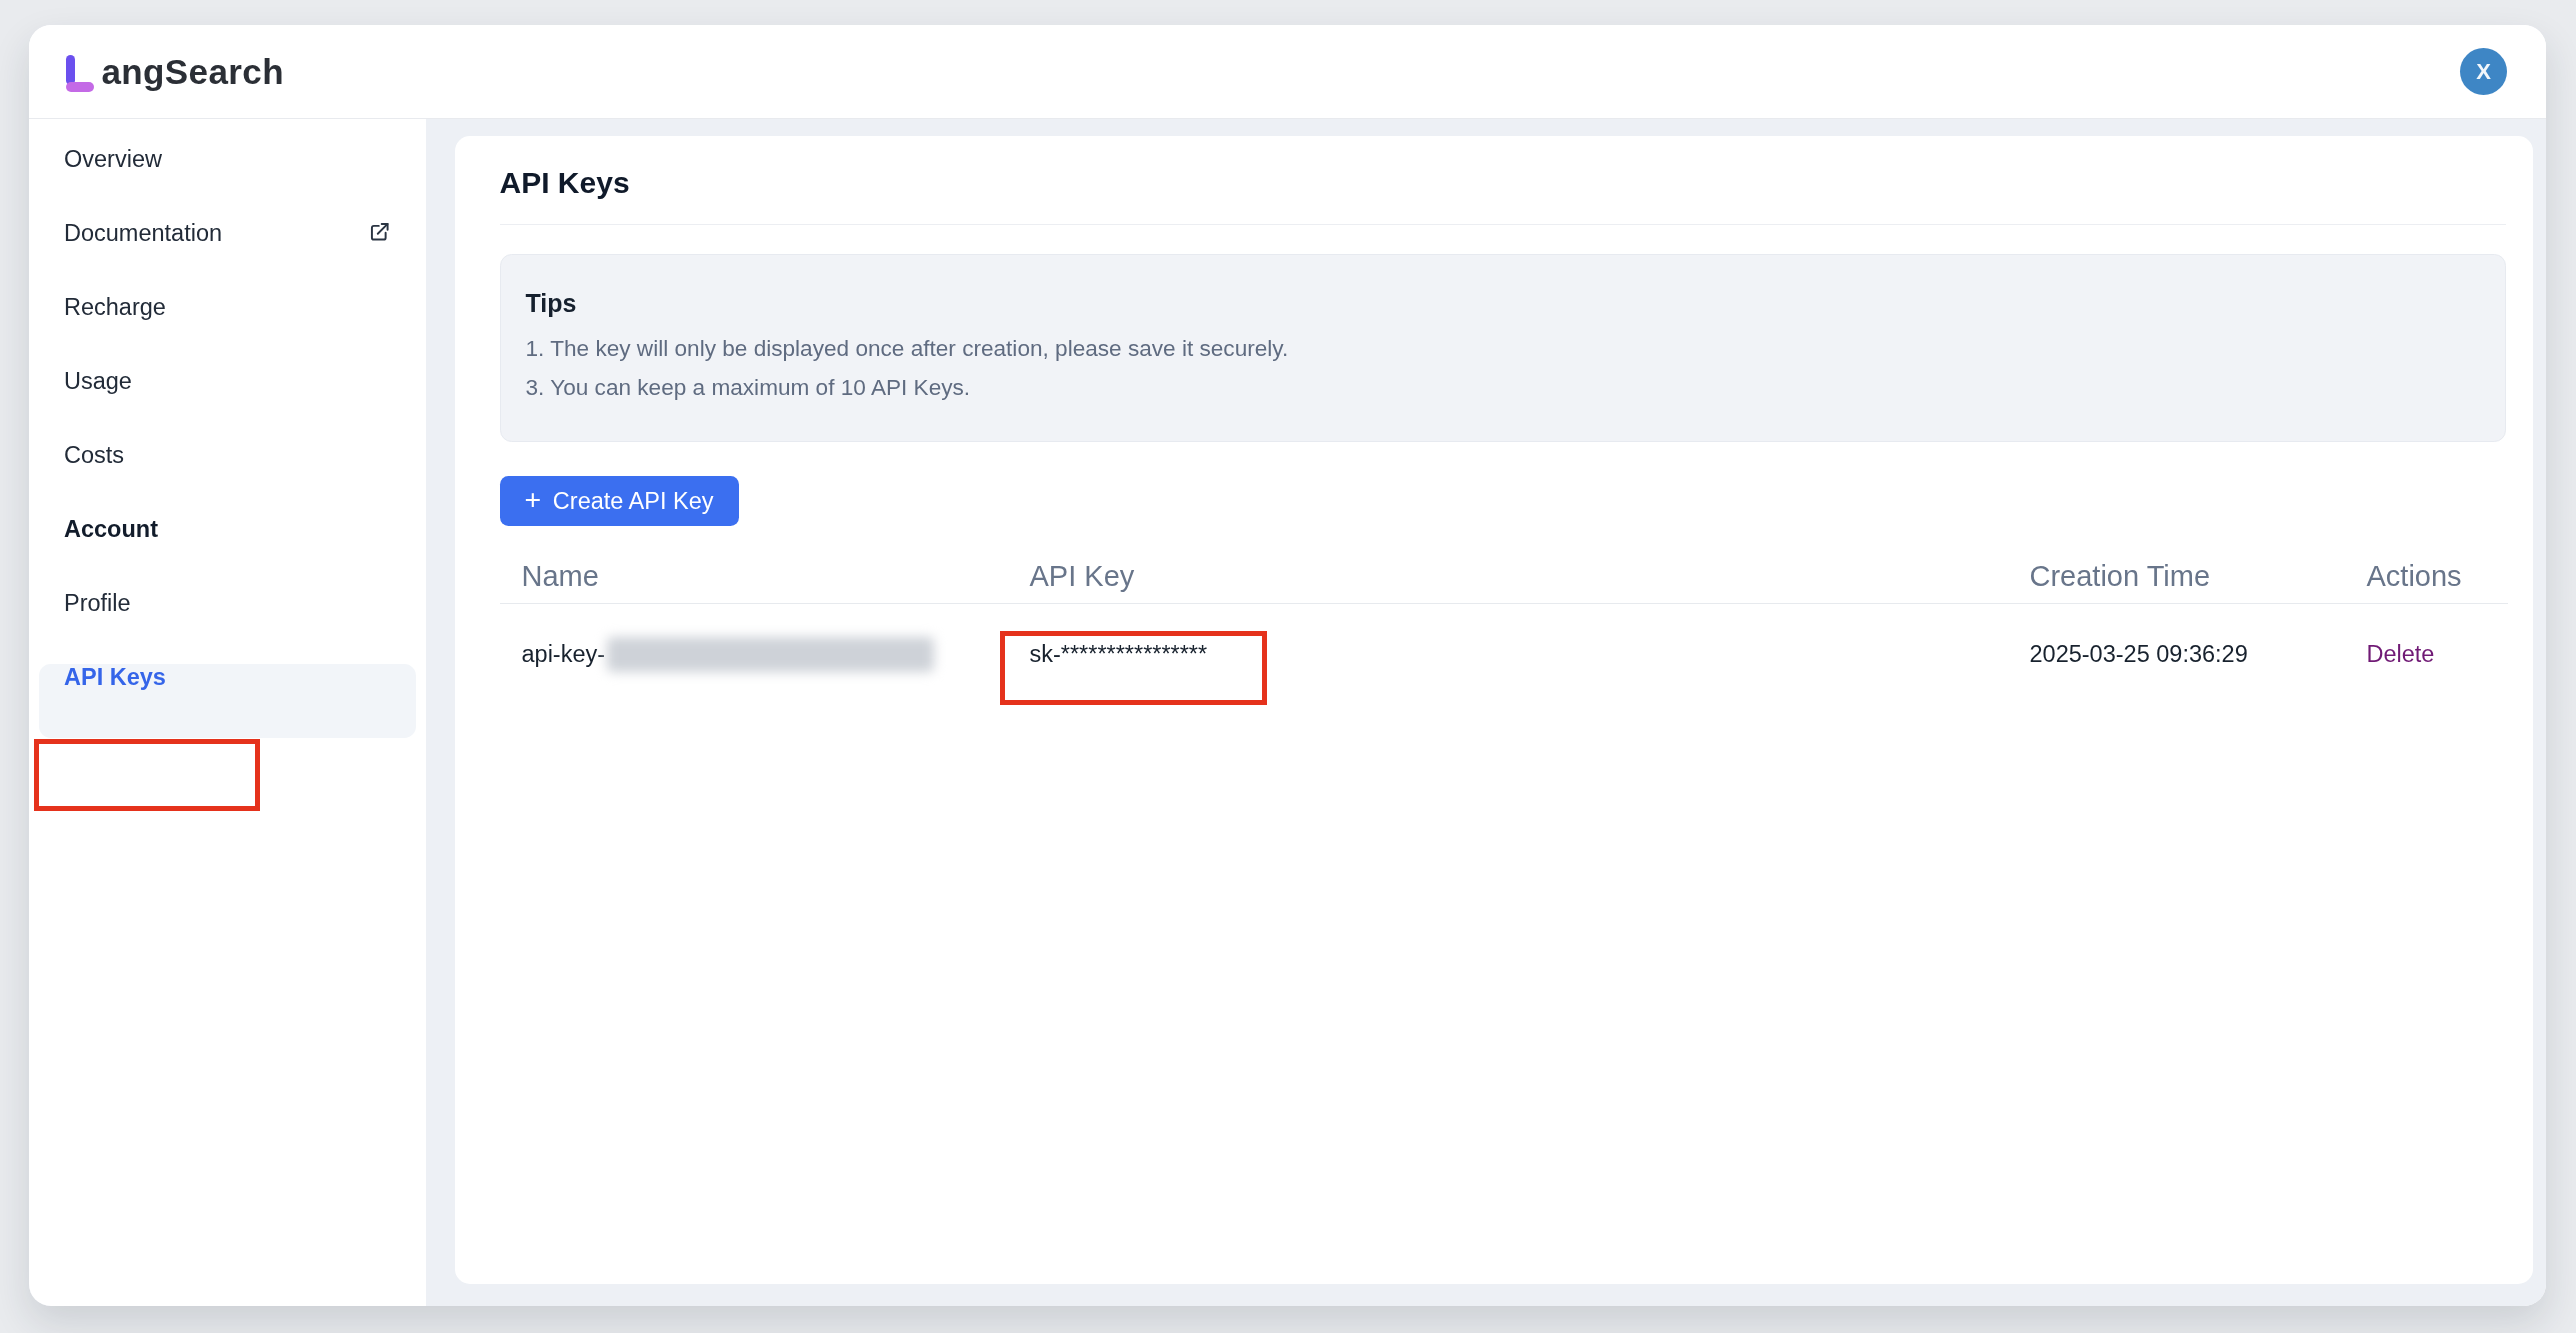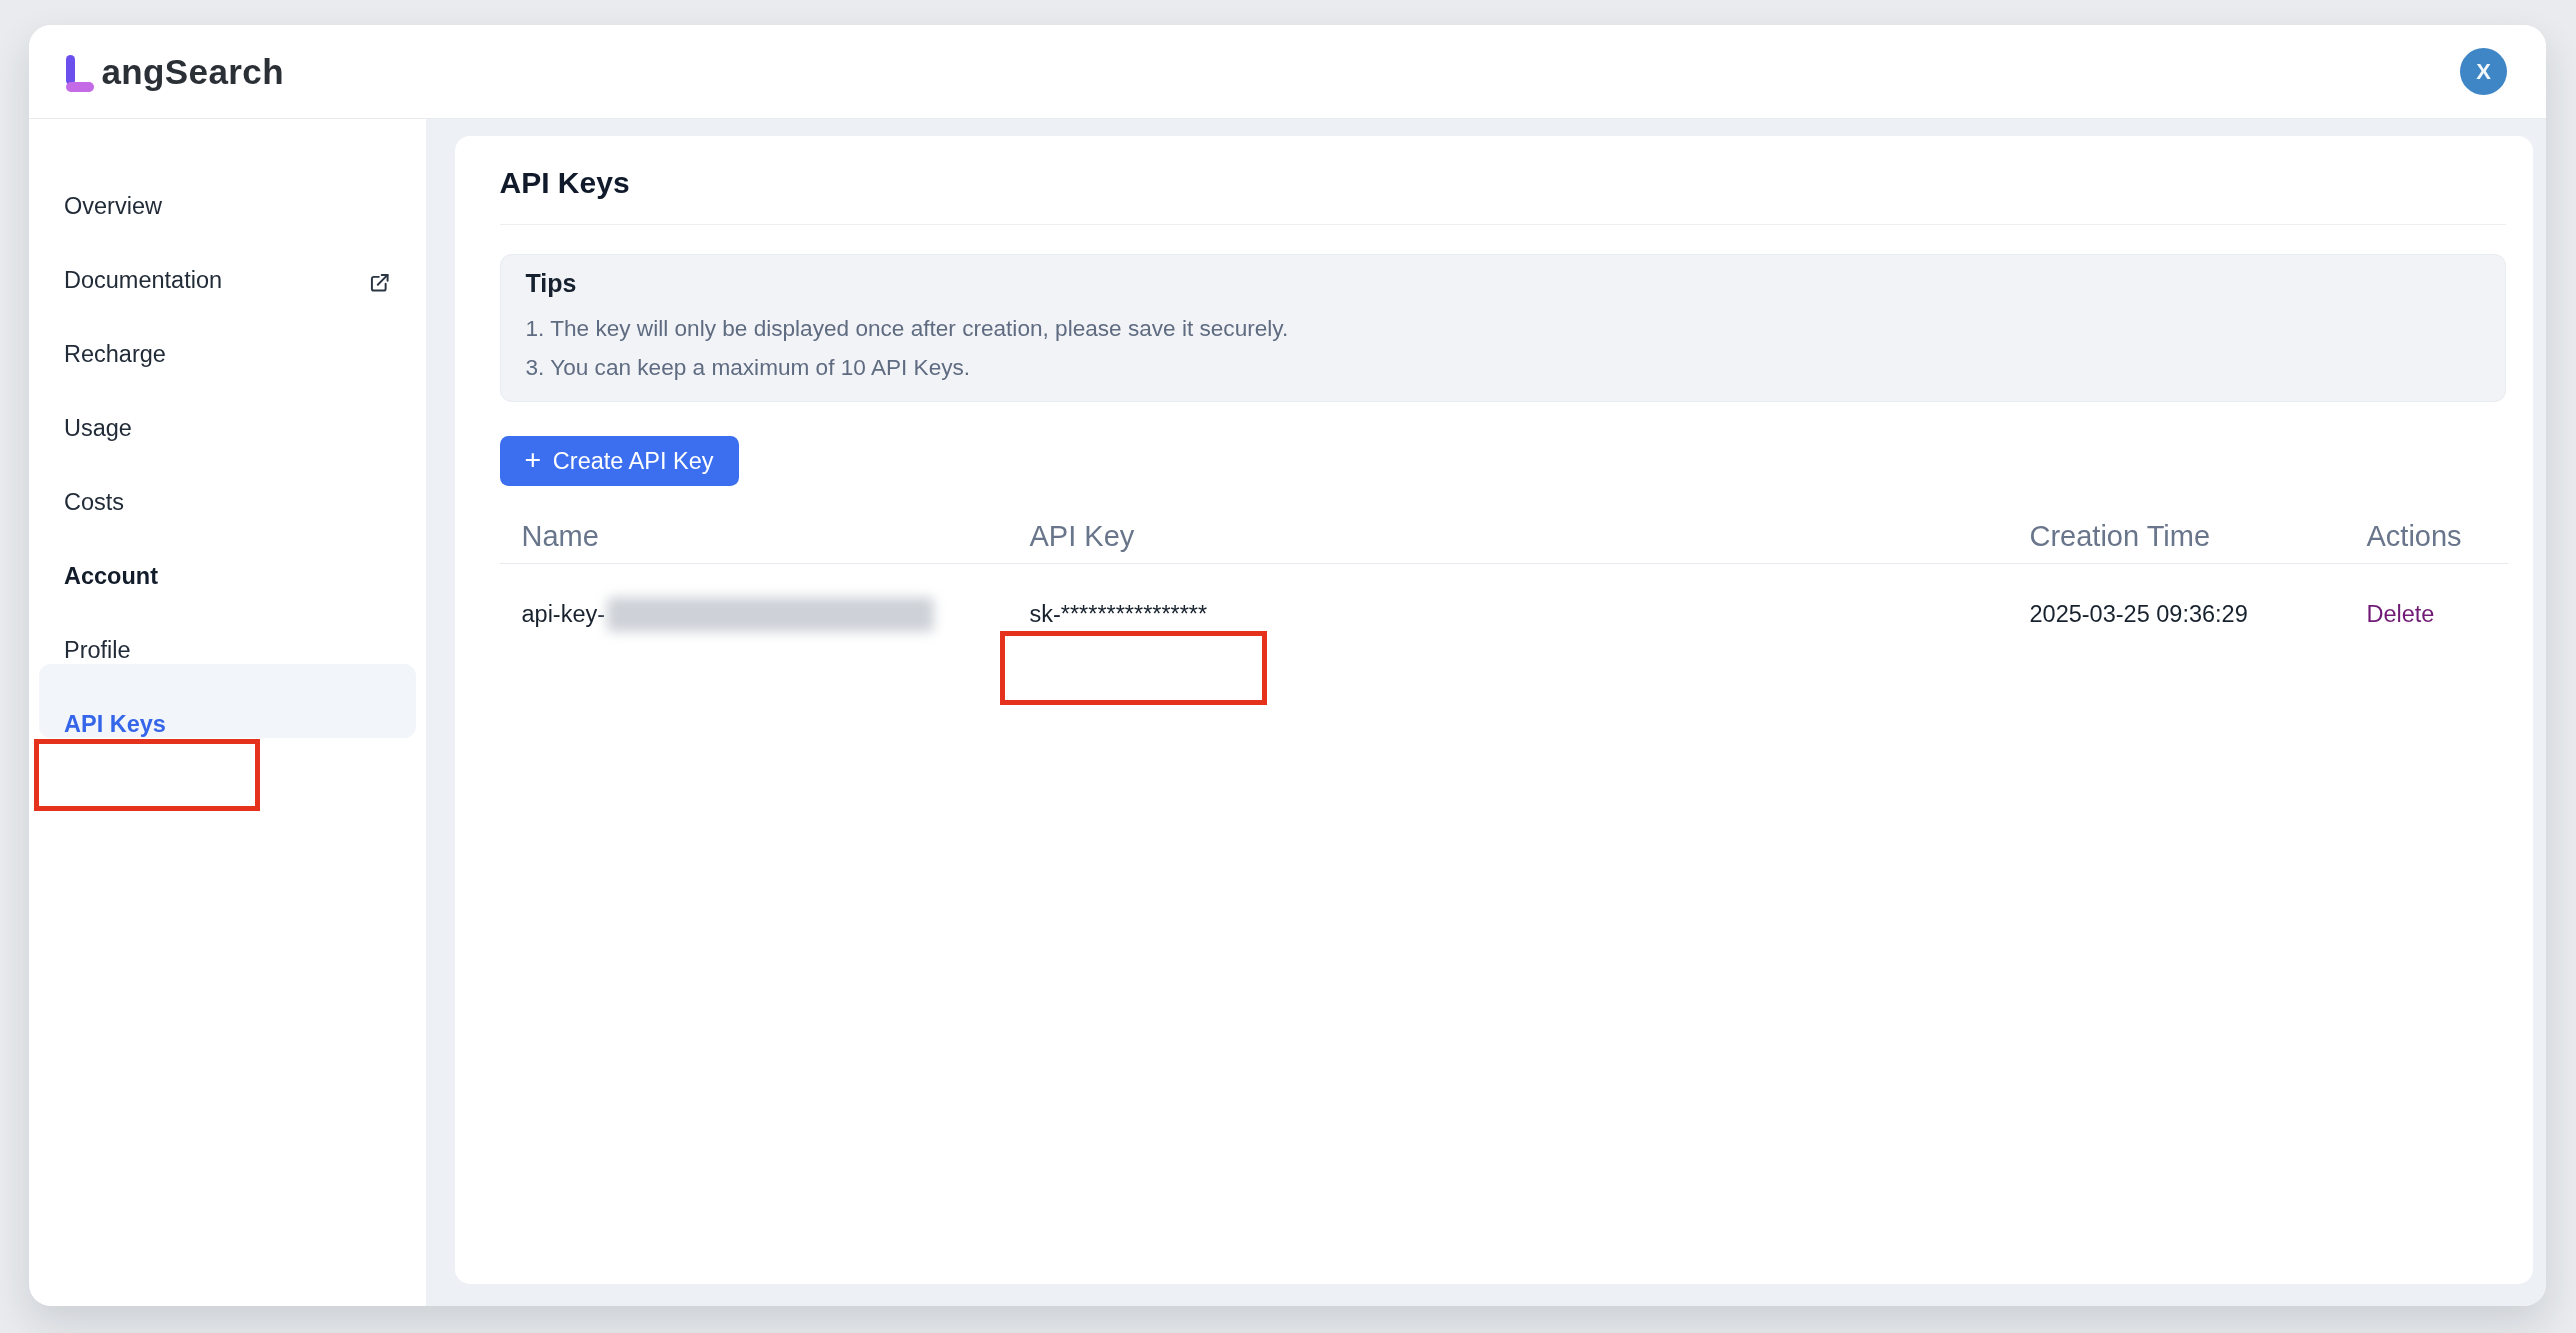--- a/index.html
+++ b/index.html
@@ -40,21 +40,21 @@
   }
 
   
   .body { flex: 1; background: #edf0f5; display: flex; min-height: 0; }
 
   .sidebar {
     width: 397px; flex: 0 0 397px; background: #ffffff;
     border-radius: 0 0 0 22px; padding-top: 27px;
   }
   .nav-item {
-    height: 74px; display: flex; align-items: flex-end; justify-content: space-between;
+    height: 74px; display: flex; align-items: flex-start; justify-content: space-between;
     padding: 0 35px; font-size: 23.5px; color: #222b38; font-weight: 500; cursor: pointer;
   }
   .nav-item.section { font-weight: 700; color: #121c2b; cursor: default; }
   .nav-item.active {
     margin: 0 10px; padding: 0 25px; background: #f2f5f9; border-radius: 11.7px;
     color: #3565e9; font-weight: 700;
   }
   .ext-icon { width: 23.5px; height: 23.5px; display: inline-block; }
   .ext-icon svg { width: 23.5px; height: 23.5px; display: block; }
 
@@ -63,21 +63,21 @@
     background: #ffffff; border-radius: 15px; height: 100%;
     padding: 25px 27px 34px 45px;
   }
 
   .page-title { font-size: 30px; font-weight: 700; color: #101a2a; margin-top: 5px; }
   .title-divider { height: 1.7px; background: #eceef2; margin-top: 23.5px; }
 
   
   .tips {
     margin-top: 28.5px; background: #f1f3f7; border: 0.8px solid #e7eaf0;
-    border-radius: 11.7px; padding: 14px 25px; max-width: 2007px;
+    border-radius: 11.7px; padding: 34px 25px; max-width: 2007px;
   }
   .tips-heading { font-size: 25px; font-weight: 700; color: #16202e; margin-bottom: 11.7px; }
   .tip-line { font-size: 22.6px; color: #5f6b80; line-height: 39px; }
 
   
   .create-btn {
     margin-top: 34px; height: 50px; padding: 0 25px;
     background: #3b6ff0; color: #ffffff; border: none; border-radius: 8.4px;
     font-size: 23.5px; font-family: inherit; display: inline-flex; align-items: center; gap: 11.7px;
     cursor: pointer;

